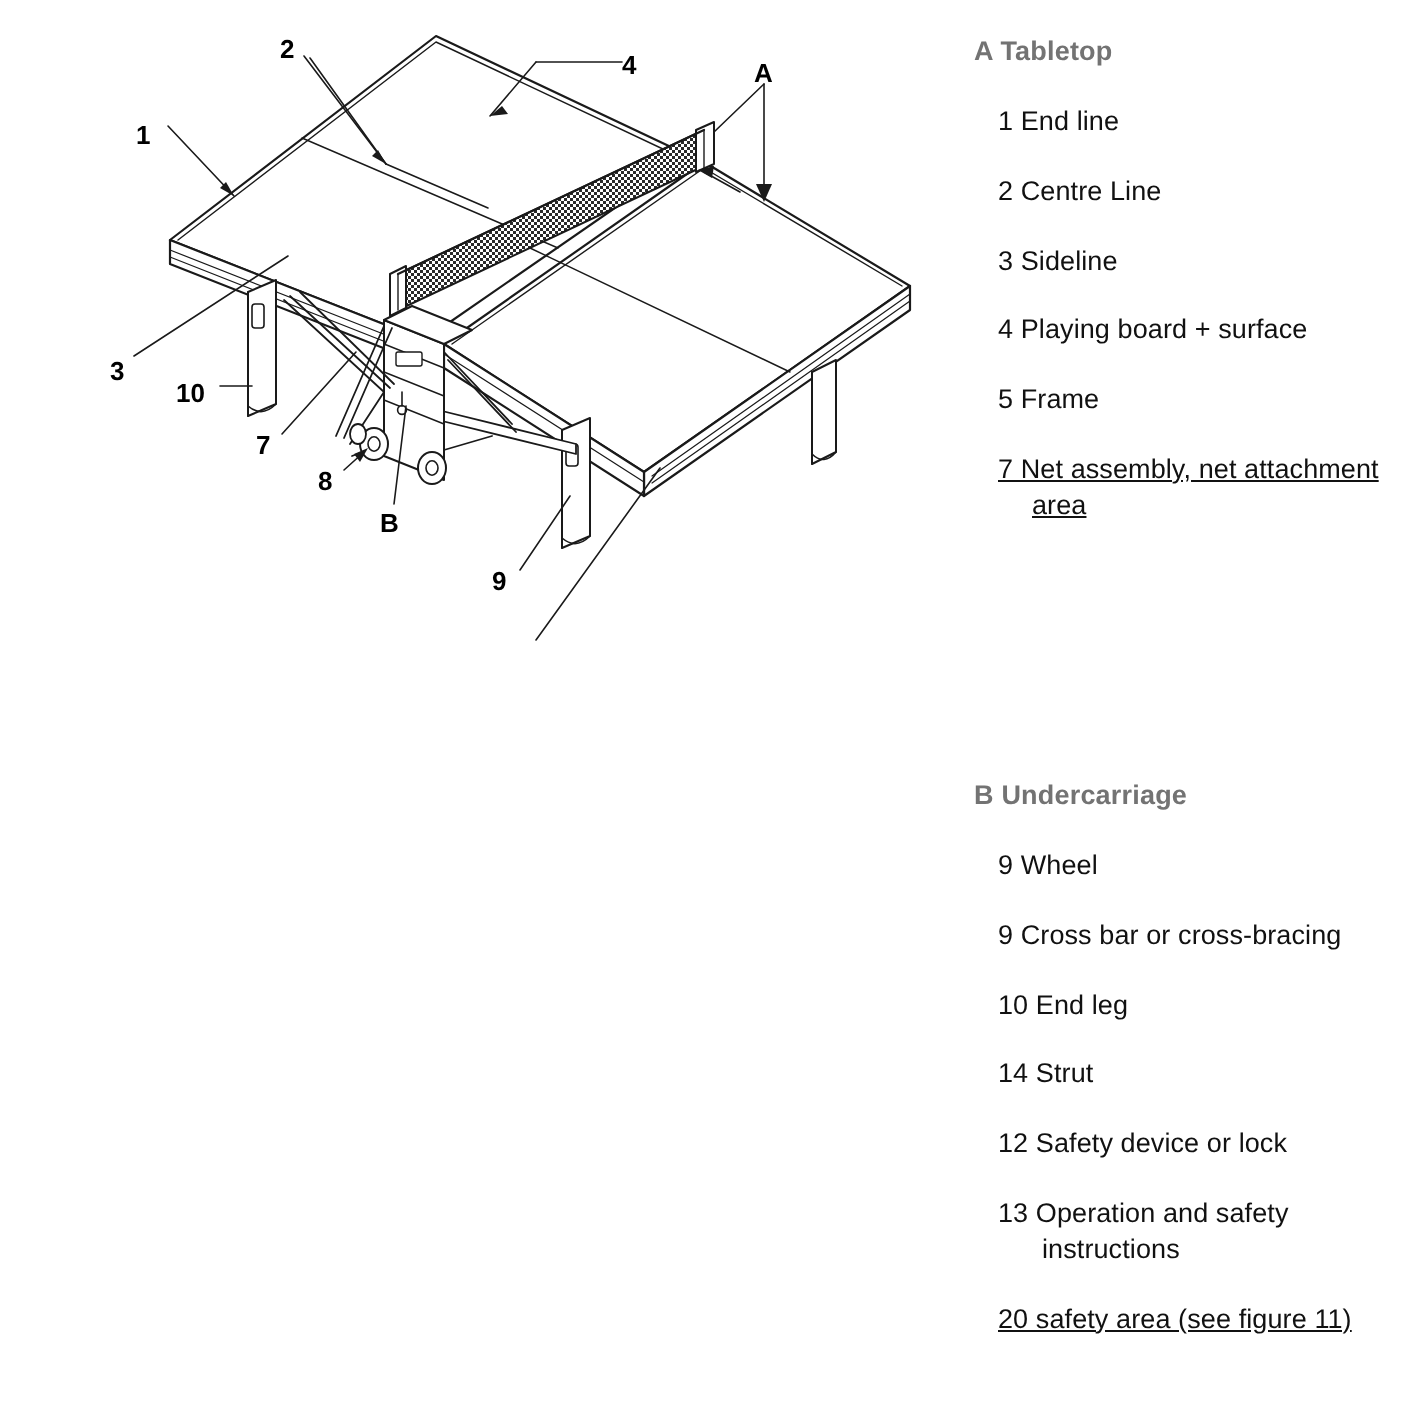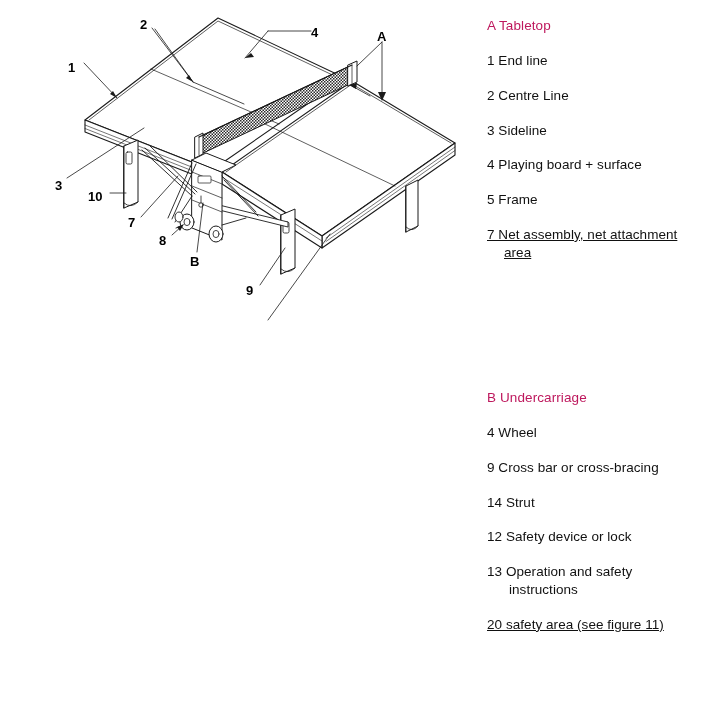--- a/index.html
+++ b/index.html
@@ -47,30 +47,30 @@
   .legend {
     position: absolute;
     left: 487px;
     width: 215px;
   }
   #legend-tabletop { top: 18px; }
   #legend-undercarriage { top: 390px; }
 
   .legend-heading {
     font-size: 13.5px;
-    font-weight: normal;
-    color: #be185d;
+    font-weight: bold;
+    color: #737373;
     margin: 0 0 17px 0;
     line-height: 1.25;
     letter-spacing: 0.1px;
   }
 
   .legend-list {
     list-style: none;
-    margin: 0;
+    margin: 12px;
     padding: 0;
   }
   .legend-item {
     font-size: 13.5px;
     font-weight: normal;
     color: #111111;
     line-height: 1.32;
     margin: 0 0 17px 0;
     padding-left: 17px;
     text-indent: -17px;
@@ -255,22 +255,23 @@
       <li class="legend-item">3 Sideline</li>
       <li class="legend-item">4 Playing board + surface</li>
       <li class="legend-item">5 Frame</li>
       <li class="legend-item">7 Net assembly, net attachment area</li>
     </ul>
   </div>
 
   <div class="legend" id="legend-undercarriage">
     <div class="legend-heading">B Undercarriage</div>
     <ul class="legend-list">
-      <li class="legend-item">4 Wheel</li>
+      <li class="legend-item">9 Wheel</li>
       <li class="legend-item">9 Cross bar or cross-bracing</li>
+      <li class="legend-item wide">10 End leg</li>
       <li class="legend-item wide">14 Strut</li>
       <li class="legend-item wide">12 Safety device or lock</li>
       <li class="legend-item wide">13 Operation and safety instructions</li>
       <li class="legend-item wide">20 safety area (see figure 11)</li>
     </ul>
   </div>
 
 </div>
 
 </body></html>

